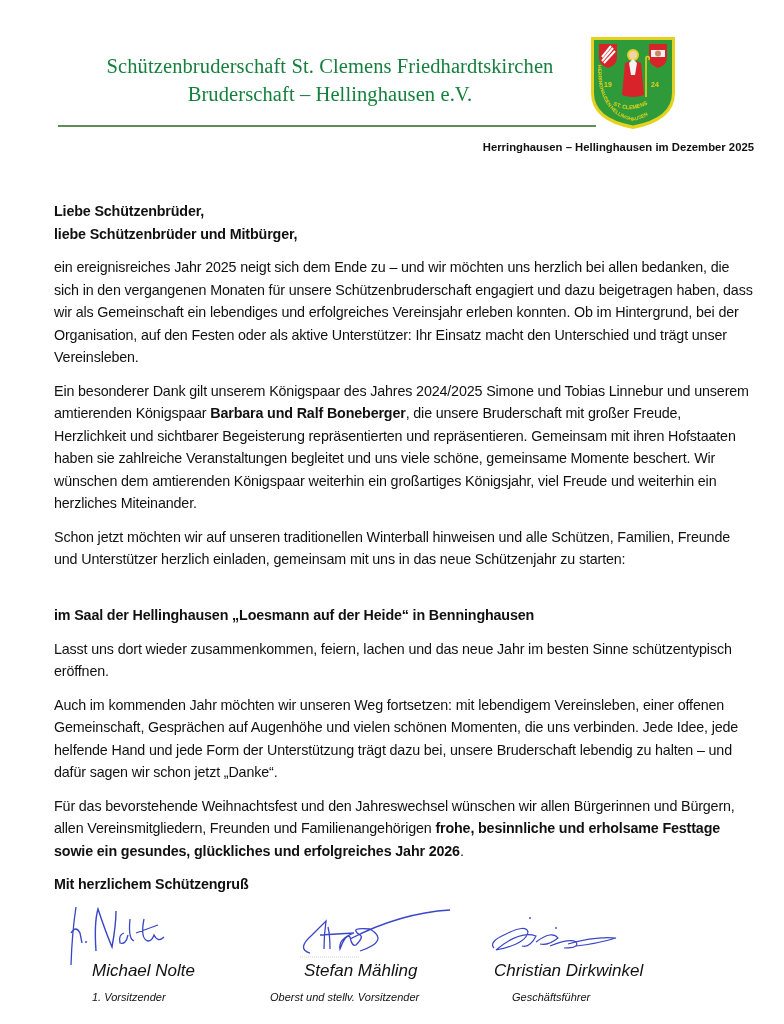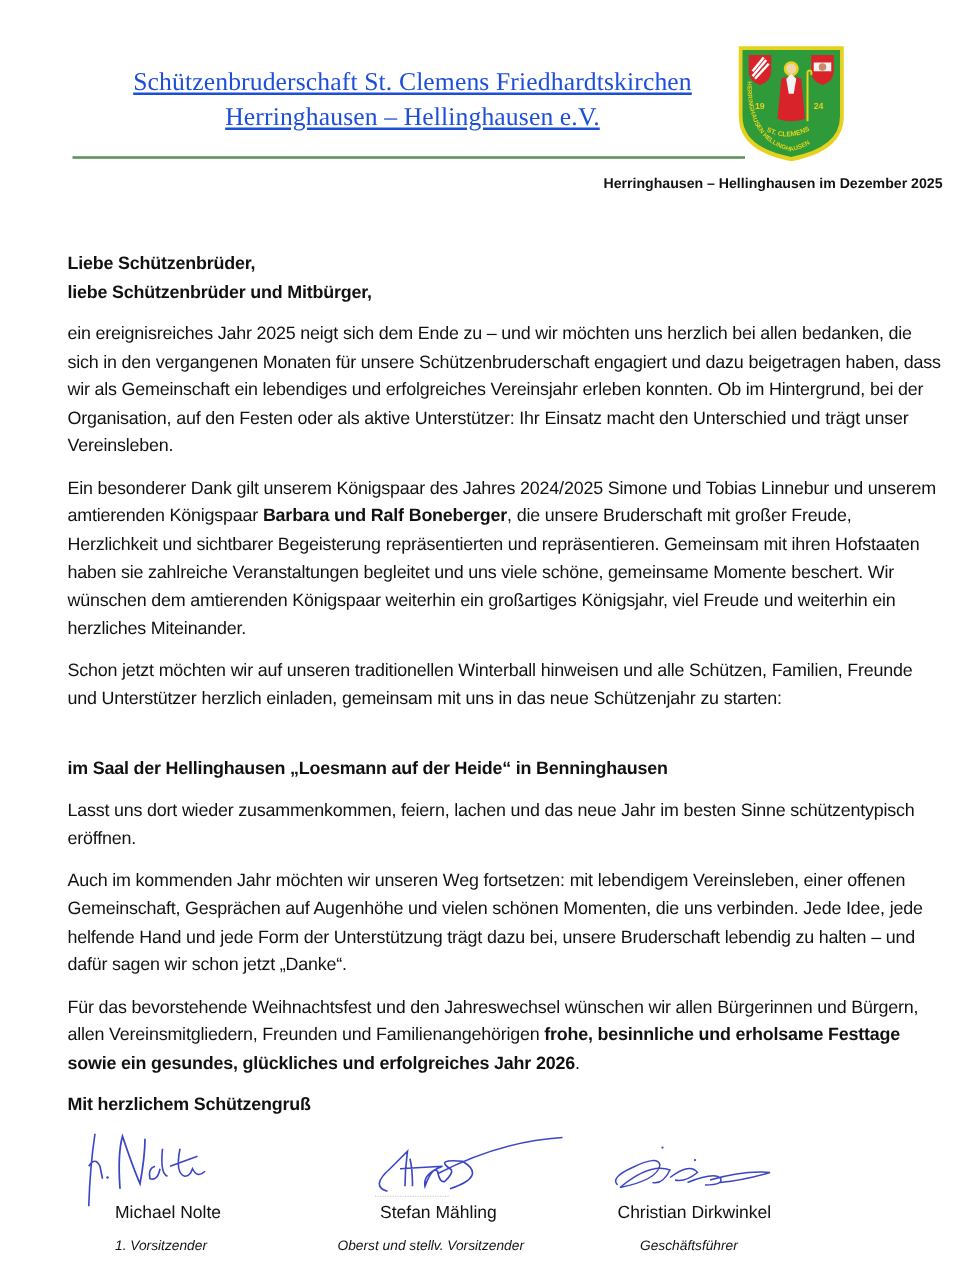--- a/index.html
+++ b/index.html
@@ -1,38 +1,38 @@
 <!DOCTYPE html>
 <html><head>
 <meta charset="utf-8">
 <style>
   html, body { margin: 0; padding: 0; background: #ffffff; }
   body { width: 784px; height: 1024px; position: relative; overflow: hidden;
          font-family: "Liberation Sans", "DejaVu Sans", sans-serif; color: #111111; }
   .org-title { position: absolute; left: 60px; width: 540px; top: 52px; text-align: center;
-         font-family: "Liberation Serif", "DejaVu Serif", serif; color: #1d4ed8;
-         font-size: 20.5px; line-height: 28px; letter-spacing: 0.1px; text-decoration: underline; }
+         font-family: "Liberation Serif", "DejaVu Serif", serif; color: #15803d;
+         font-size: 20.5px; line-height: 28px; letter-spacing: 0.1px; }
   .org-title div { white-space: nowrap; }
   .rule { position: absolute; left: 58px; top: 125px; width: 538px; height: 2px; background: #5a8f56; }
   .logo { position: absolute; left: 589px; top: 35px; width: 88px; height: 96px; }
   .dateline { position: absolute; right: 30px; top: 141px; font-size: 11.3px; font-weight: bold; white-space: nowrap; text-align: right; }
   .letter { position: absolute; left: 54px; top: 200px; width: 700px; font-size: 14.3px; line-height: 22.5px; letter-spacing: -0.15px; }
   .letter p { margin: 0 0 11px 0; }
   .salutation { font-weight: bold; }
   .b { font-weight: bold; }
   .sig-svg { position: absolute; }
-  .sig-name { position: absolute; font-size: 14px; white-space: nowrap; }
+  .sig-name { position: absolute; font-style: italic; font-size: 17px; white-space: nowrap; }
   .sig-role { position: absolute; font-style: italic; font-size: 11px; white-space: nowrap; }
 </style>
 </head>
 <body>
 
 <div class="org-title">
   <div>Schützenbruderschaft St. Clemens Friedhardtskirchen</div>
-  <div>Herringhausen – Hellinghausen e.V.</div>
+  <div>Bruderschaft – Hellinghausen e.V.</div>
 </div>
 <div class="rule"></div>
 
 <svg class="logo" viewBox="0 0 88 96">
   <path d="M2 2 H86 V58 Q86 86 44 94 Q2 86 2 58 Z" fill="#e6d21c"></path>
   <path d="M5 5 H83 V58 Q83 83 44 90.5 Q5 83 5 58 Z" fill="#2f9a3a"></path>
   <path d="M10 9 H28 V22 Q28 30 19 33 Q10 30 10 22 Z" fill="#d8232a"></path>
   <path d="M13 26 L24 13 M15 28 L26 16 M13 22 L22 11" stroke="#ffffff" stroke-width="2"></path>
   <path d="M60 9 H78 V22 Q78 30 69 33 Q60 30 60 22 Z" fill="#d8232a"></path>
   <rect x="62" y="15" width="14" height="7" fill="#f2f2f2"></rect>

